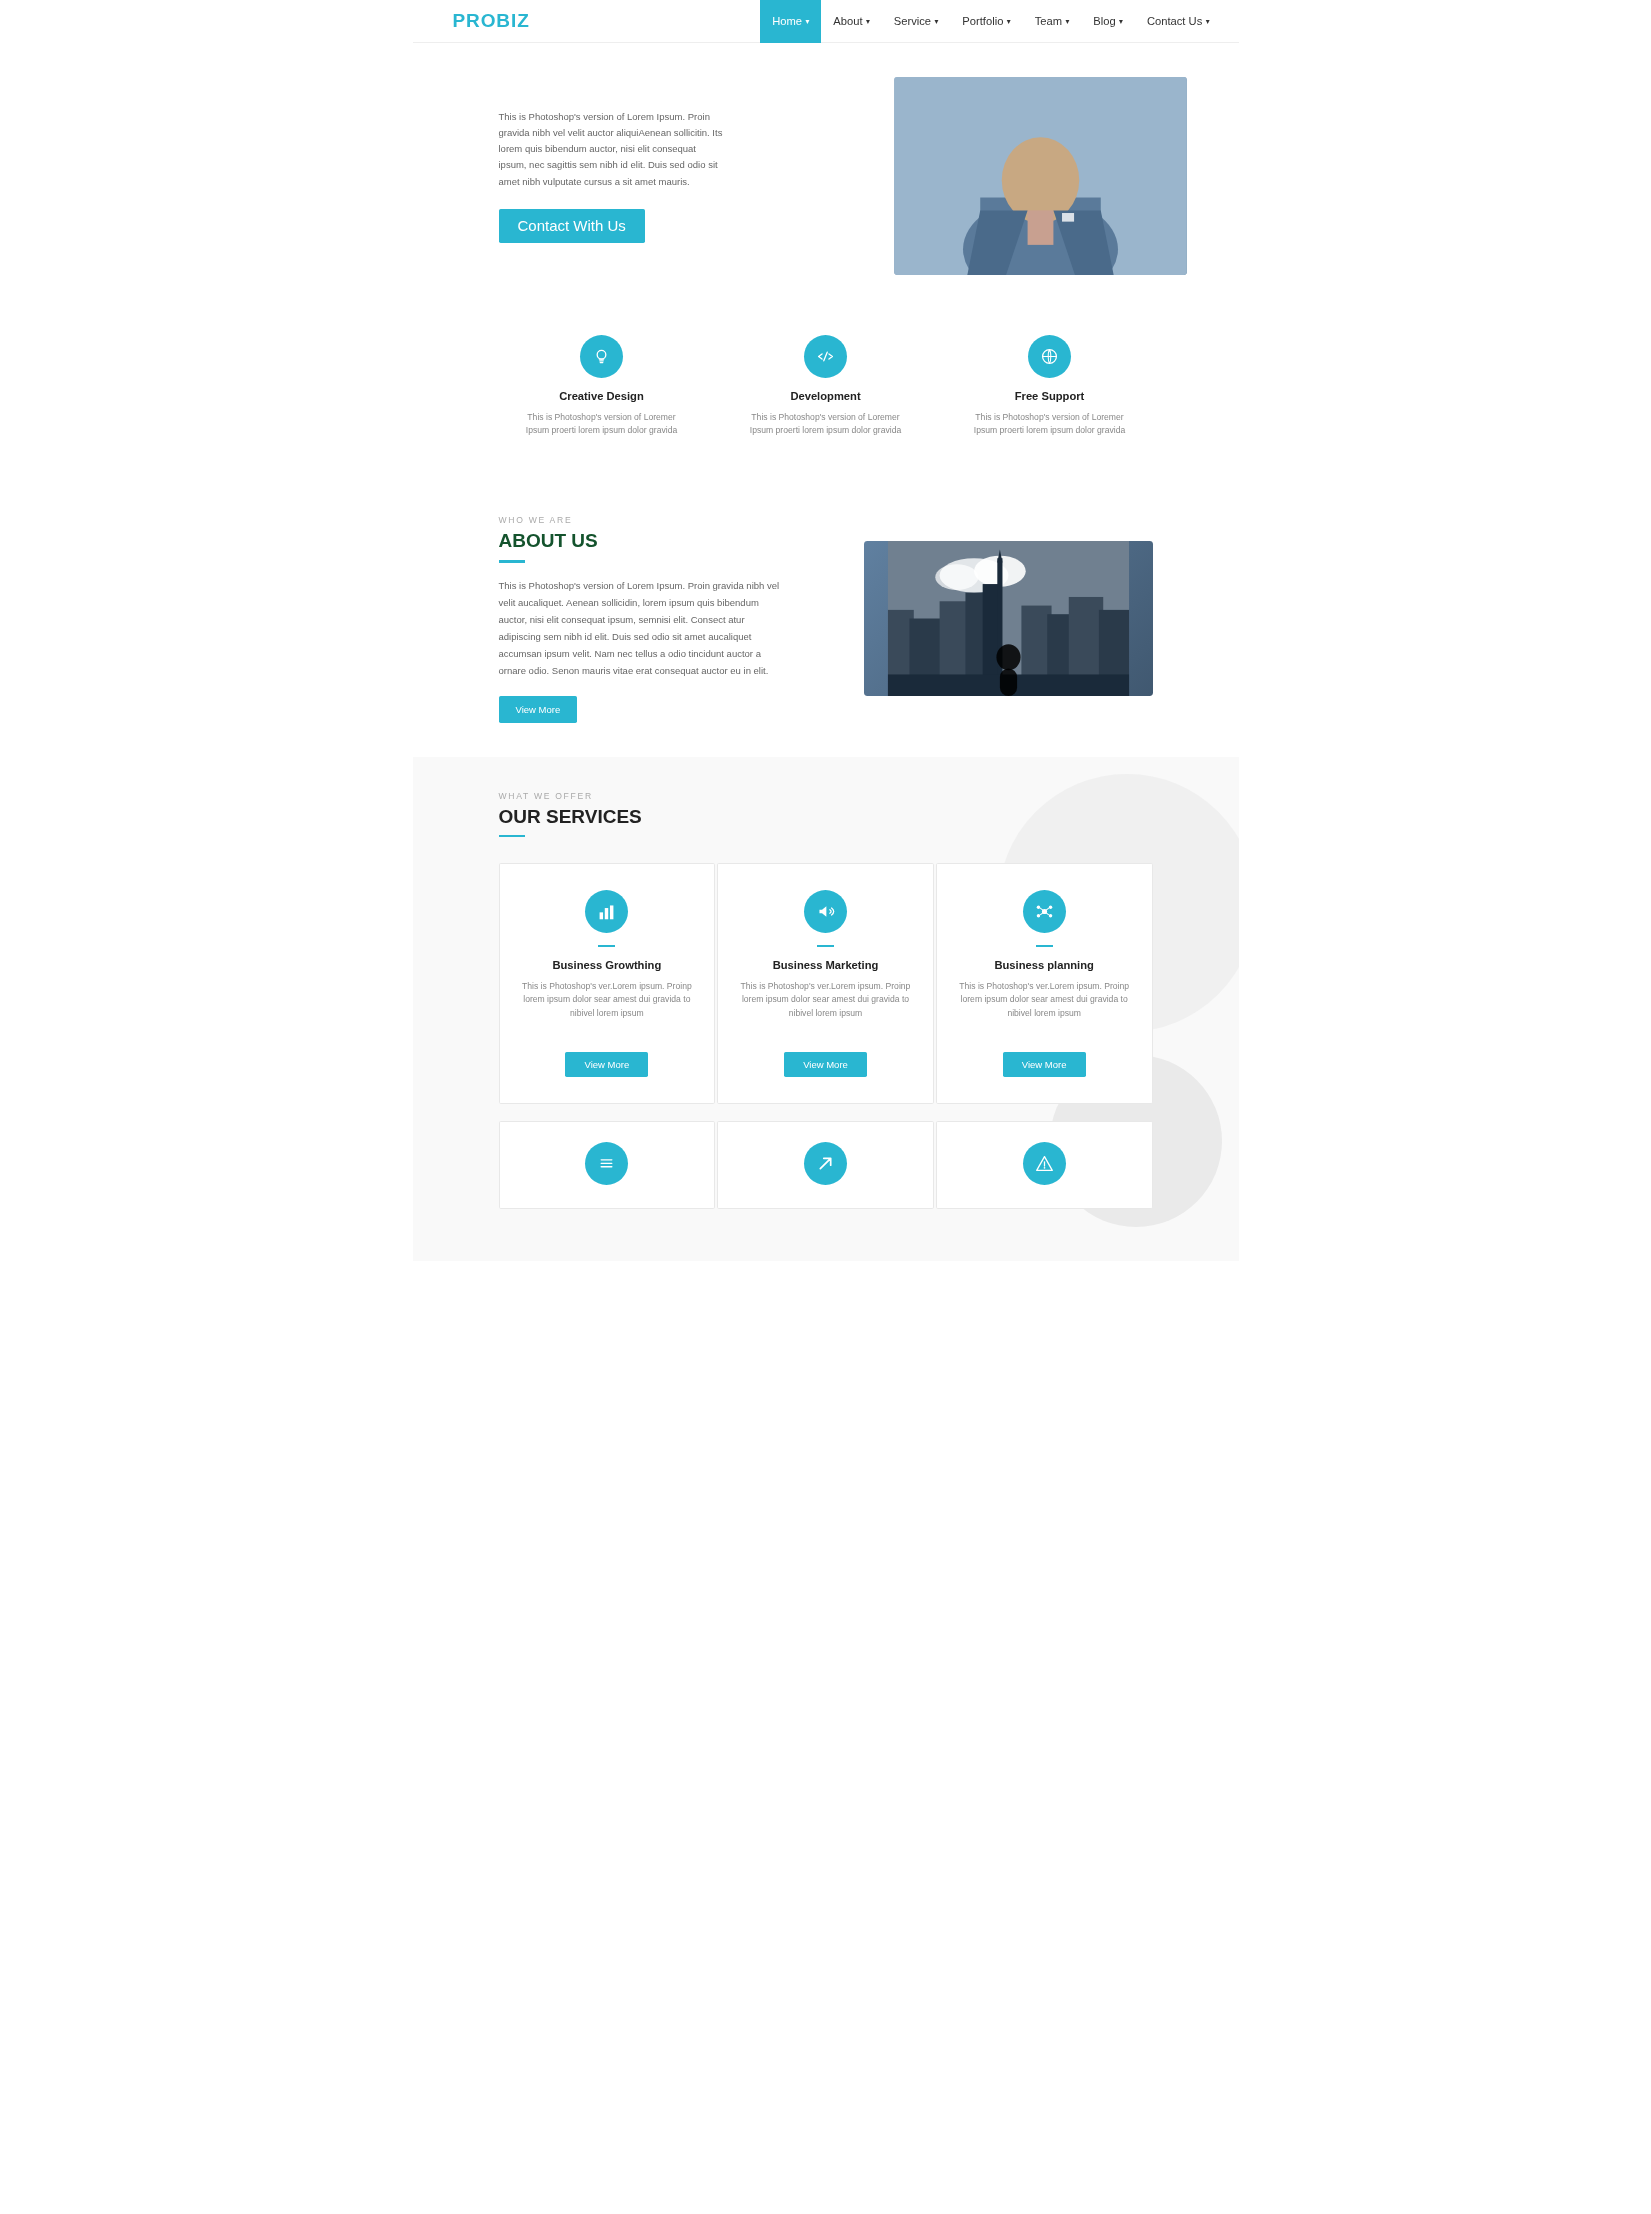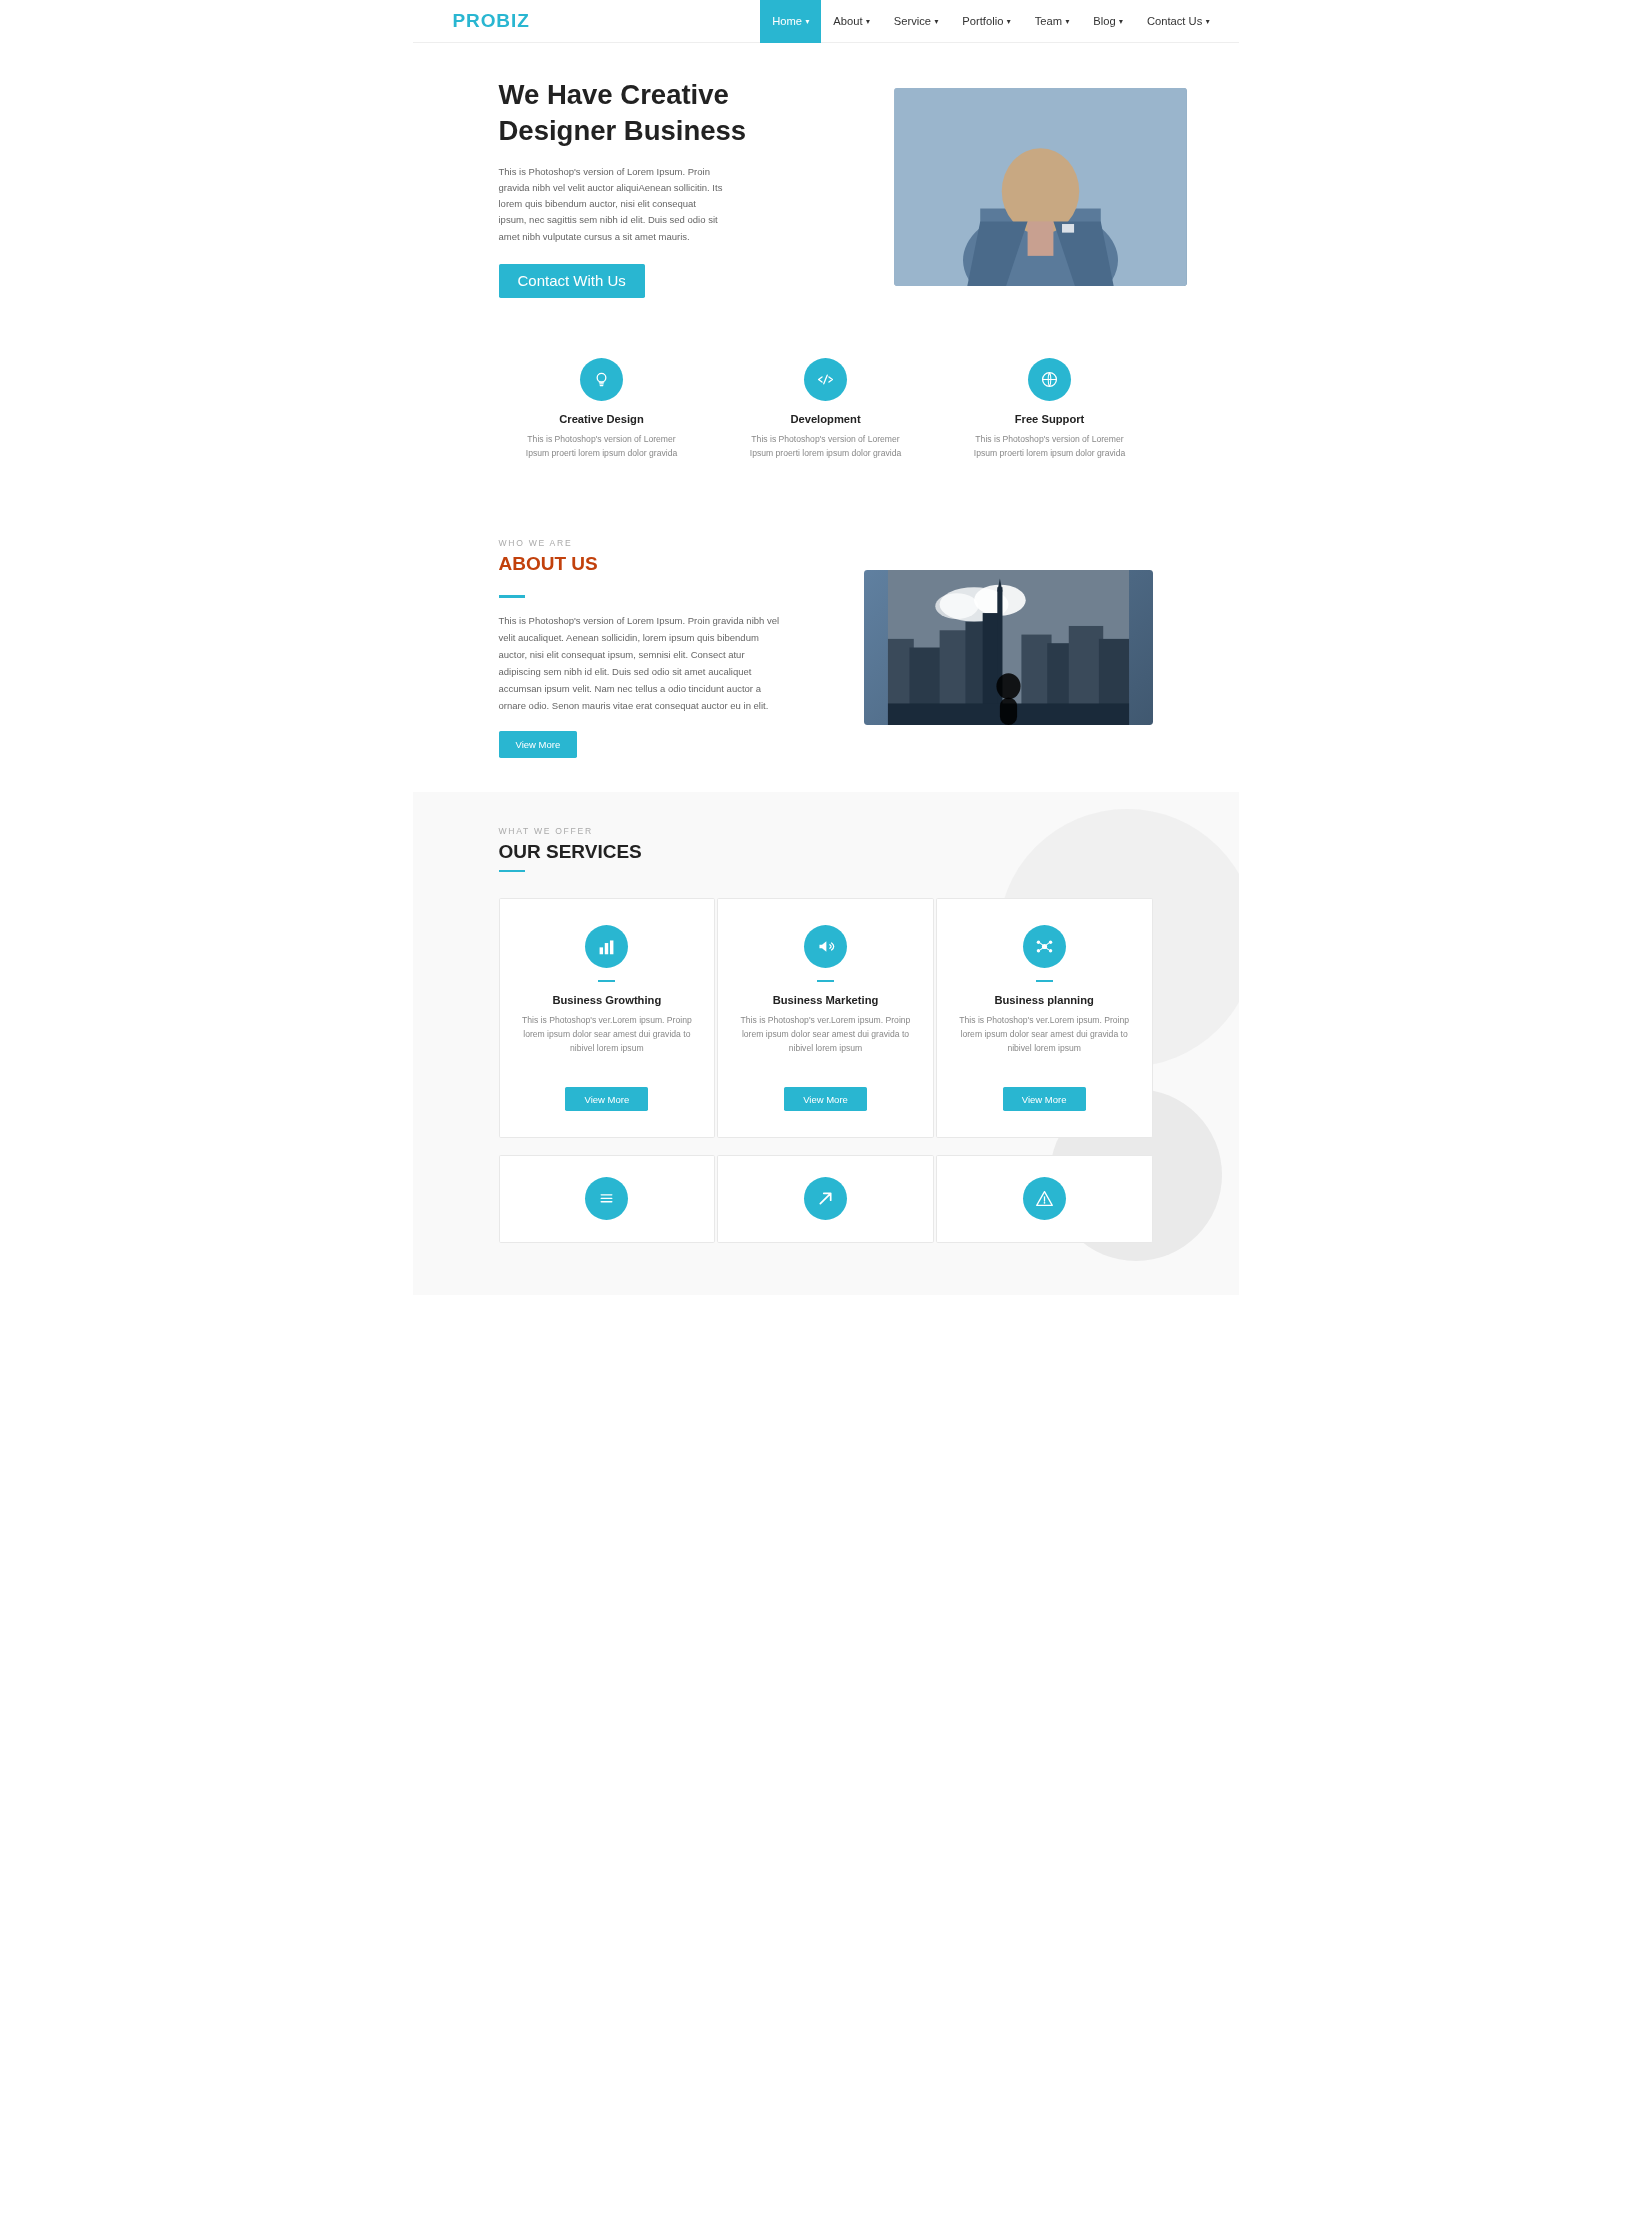--- a/index.html
+++ b/index.html
@@ -142,22 +142,22 @@
     .about-label {
       font-size: 8.6px;
       color: #aaa;
       letter-spacing: 1.7px;
       text-transform: uppercase;
       margin-bottom: 5.2px;
     }
     .about-text h2 {
       font-size: 19px;
       font-weight: bold;
-      color: #c2410c;
-      margin-bottom: 20px;
+      color: #14532d;
+      margin-bottom: 8px;
     }
     .about-divider {
       width: 26px;
       height: 2.6px;
       background: #29b6d1;
       margin-bottom: 13.8px;
     }
     .about-text p {
       font-size: 9.5px;
       color: #666;
@@ -323,24 +323,20 @@
     </li>
     <li class="nav-item">
       <span>Contact Us</span>
       <span class="arrow">▾</span>
     </li>
   </ul>
 </nav>
 
 <section class="hero">
   <div class="hero-text">
-    <h1>
-      <span>We Have Creative</span><br>
-      <span>Designer Business</span>
-    </h1>
     <p>This is Photoshop's version of Lorem Ipsum. Proin gravida nibh vel velit auctor aliquiAenean sollicitin. Its lorem quis bibendum auctor, nisi elit consequat ipsum, nec sagittis sem nibh id elit. Duis sed odio sit amet nibh vulputate cursus a sit amet mauris.</p>
     <button class="btn-primary">Contact With Us</button>
   </div>
   <div class="hero-image">
     <div class="hero-img-placeholder">
 
       <svg width="293" height="198" viewBox="0 0 340 230">
         <rect width="340" height="230" fill="#9ab5cc"></rect>
 
         <ellipse cx="170" cy="200" rx="90" ry="60" fill="#5a7a9a"></ellipse>

